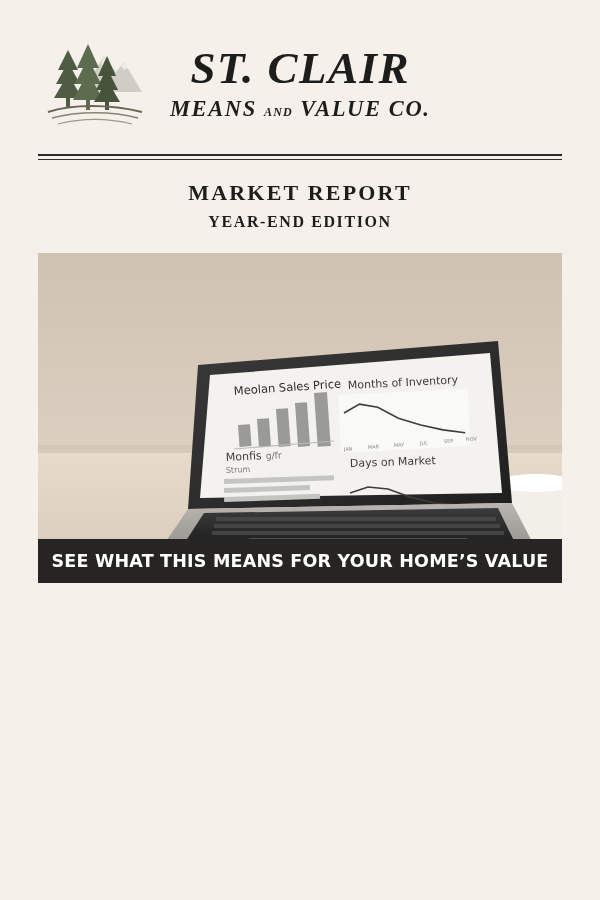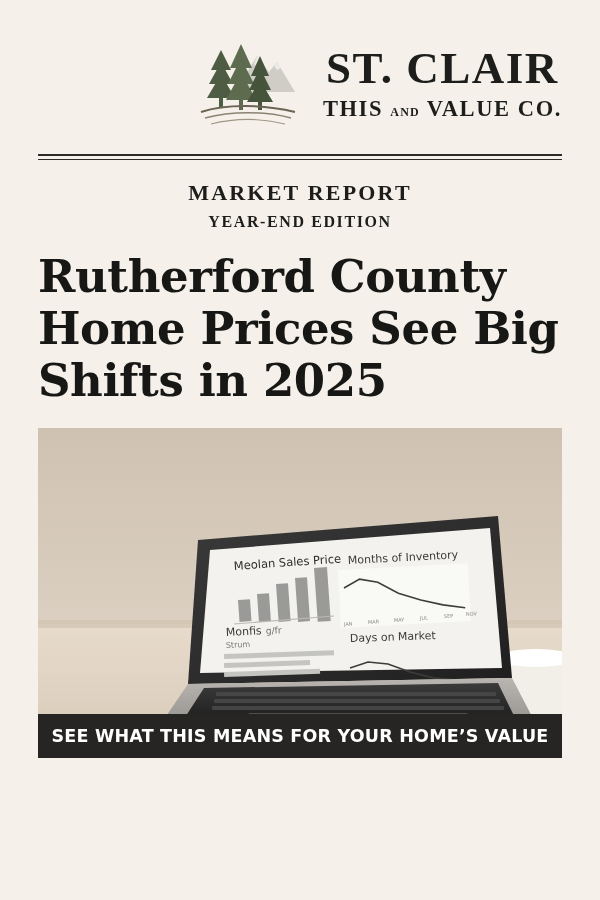--- a/index.html
+++ b/index.html
@@ -23,23 +23,24 @@
     left: 38px;
     top: 26px;
     width: 524px;
     height: 848px;
   }
 
   
   .masthead {
     display: flex;
     align-items: center;
-    justify-content: flex-end;
+    justify-content: flex-start;
     gap: 14px;
     padding-top: 4px;
+    font-style: italic;
   }
   .logo-mark {
     width: 118px;
     height: 108px;
     position: relative;
     flex: none;
   }
   .logo-mark svg { display: block; }
   .brand-block {
     display: flex;
@@ -187,36 +188,35 @@
           </g>
 
           <path d="M10 82 C 34 74, 72 74, 104 82" stroke="#6b6455" stroke-width="2" fill="none"></path>
           <path d="M14 88 C 40 81, 74 81, 100 88" stroke="#8a8374" stroke-width="1.5" fill="none"></path>
           <path d="M20 94 C 44 88, 70 88, 94 94" stroke="#a09887" stroke-width="1.2" fill="none"></path>
         </svg>
       </div>
       <div class="brand-block">
         <div class="brand-name">ST. CLAIR</div>
         <div class="brand-sub">
-          <span>THIS</span>
+          <span>MEANS</span>
           <span class="small">AND</span>
           <span>VALUE CO.</span>
         </div>
       </div>
     </div>
 
     <div class="rule"></div>
     <div class="rule thin"></div>
 
     <div class="kicker-wrap">
       <div class="kicker">MARKET REPORT</div>
       <div class="kicker-sub">YEAR-END EDITION</div>
     </div>
 
-    <div class="headline">Rutherford County Home Prices See Big Shifts in 2025</div>
 
     <div class="photo">
       <svg width="524" height="330" viewBox="0 0 524 330" xmlns="http://www.w3.org/2000/svg">
         <defs>
           <linearGradient id="wall" x1="0" y1="0" x2="0" y2="1">
             <stop offset="0%" stop-color="#cfc2b2"></stop>
             <stop offset="100%" stop-color="#e3d8cb"></stop>
           </linearGradient>
           <linearGradient id="deskg" x1="0" y1="0" x2="0" y2="1">
             <stop offset="0%" stop-color="#e7dbcc"></stop>

